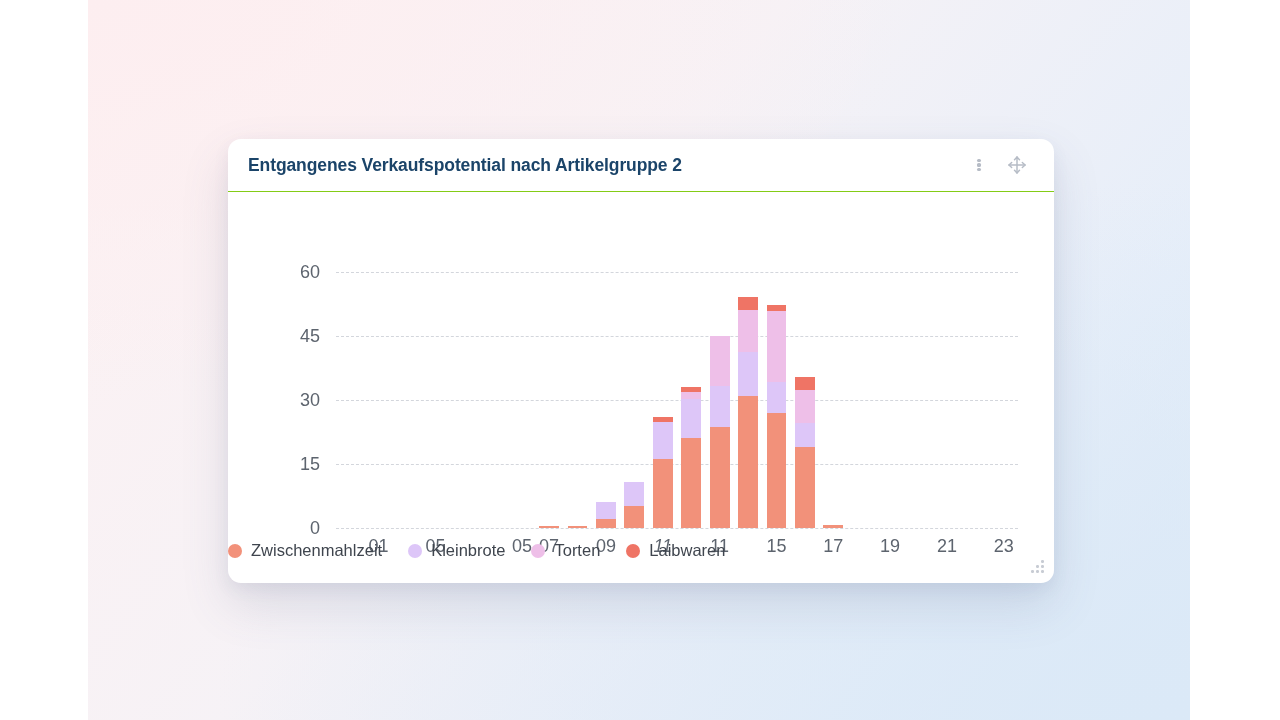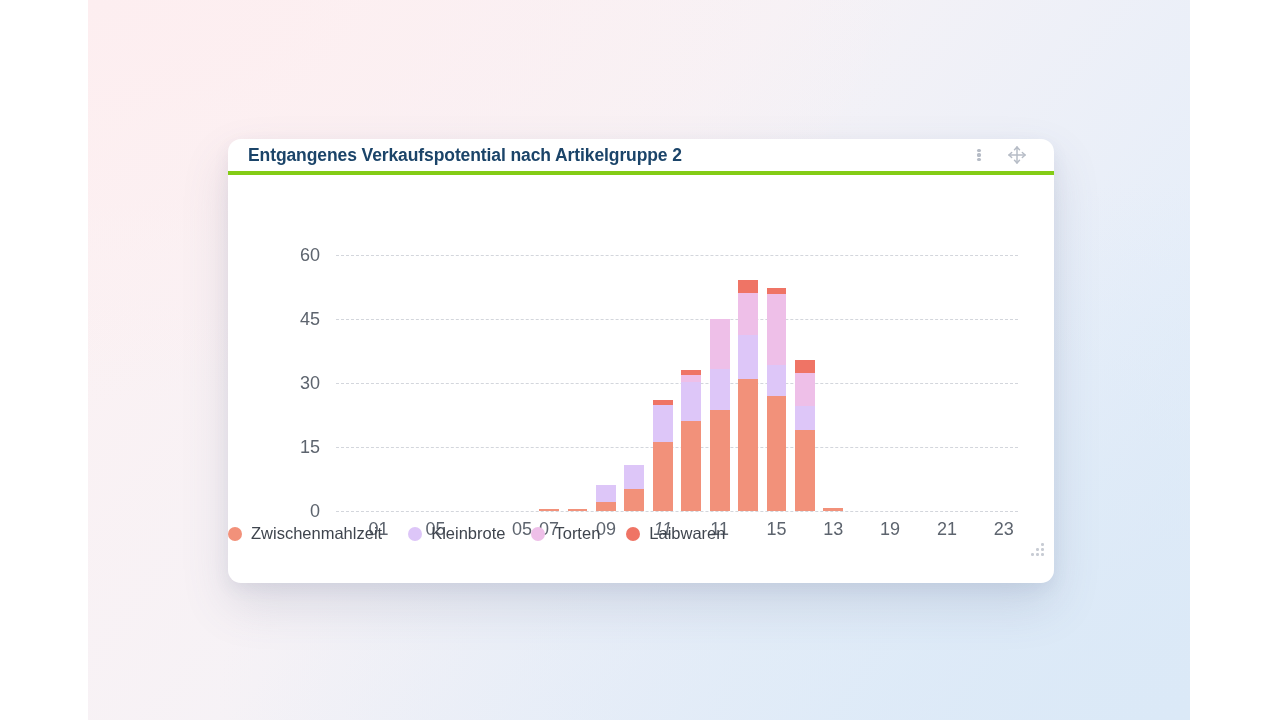--- a/index.html
+++ b/index.html
@@ -42,22 +42,22 @@
     background: #ffffff;
     border-radius: 13px;
     box-shadow: 0 22px 48px rgba(80, 95, 130, 0.16),
                 0 6px 16px rgba(80, 95, 130, 0.08);
     overflow: hidden;
   }
 
   
   #card-header {
     position: relative;
-    height: 36px;
-    border-bottom: 4px solid #84cc16;
+    height: 53px;
+    border-bottom: 1px solid #84cc16;
     display: flex;
     align-items: center;
     padding: 0 24px 0 20px;
   }
   #card-title {
     font-size: 17.5px;
     font-weight: bold;
     color: #1b4469;
     letter-spacing: -0.1px;
     white-space: nowrap;
@@ -297,21 +297,21 @@
 
       <div id="xaxis">
           <div class="xtick" style="left: 42.625px;">01</div>
           <div class="xtick" style="left: 99.4583px;">05</div>
           <div class="xtick" style="left: 158px; margin-left: 28px;">05</div>
           <div class="xtick" style="left: 213.125px;">07</div>
           <div class="xtick" style="left: 269.958px;">09</div>
           <div class="xtick" style="left: 326.792px; font-style: italic;">11</div>
           <div class="xtick" style="left: 383.625px;">11</div>
           <div class="xtick" style="left: 440.458px;">15</div>
-          <div class="xtick" style="left: 497.292px;">13</div>
+          <div class="xtick" style="left: 497.292px;">17</div>
           <div class="xtick" style="left: 554.125px;">19</div>
           <div class="xtick" style="left: 610.958px;">21</div>
           <div class="xtick" style="left: 667.792px;">23</div>
         </div>
 
       <div id="legend">
           <div class="legend-item">
             <span class="legend-dot" style="background: rgb(242, 145, 122);"></span>
             <span class="legend-label">Zwischenmahlzeit</span>
           </div>

